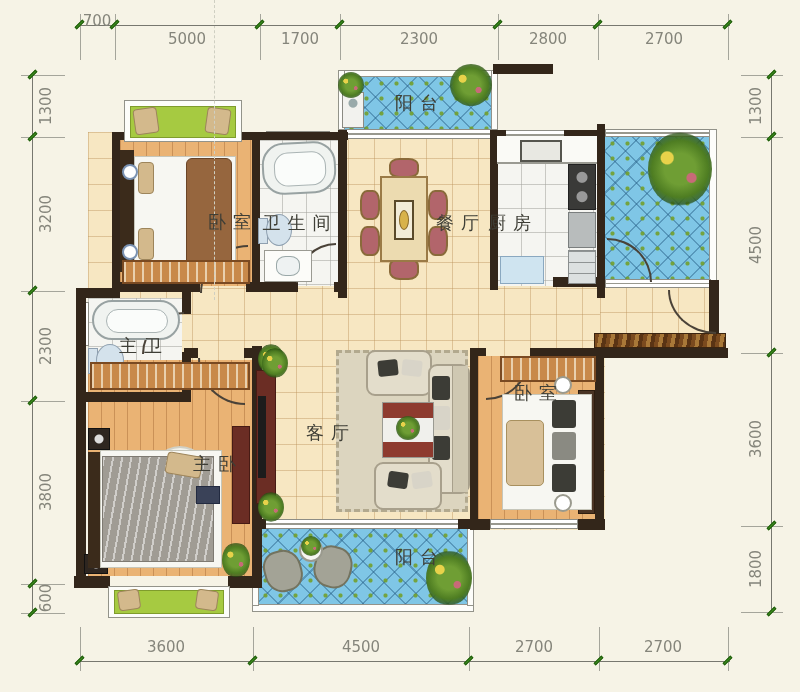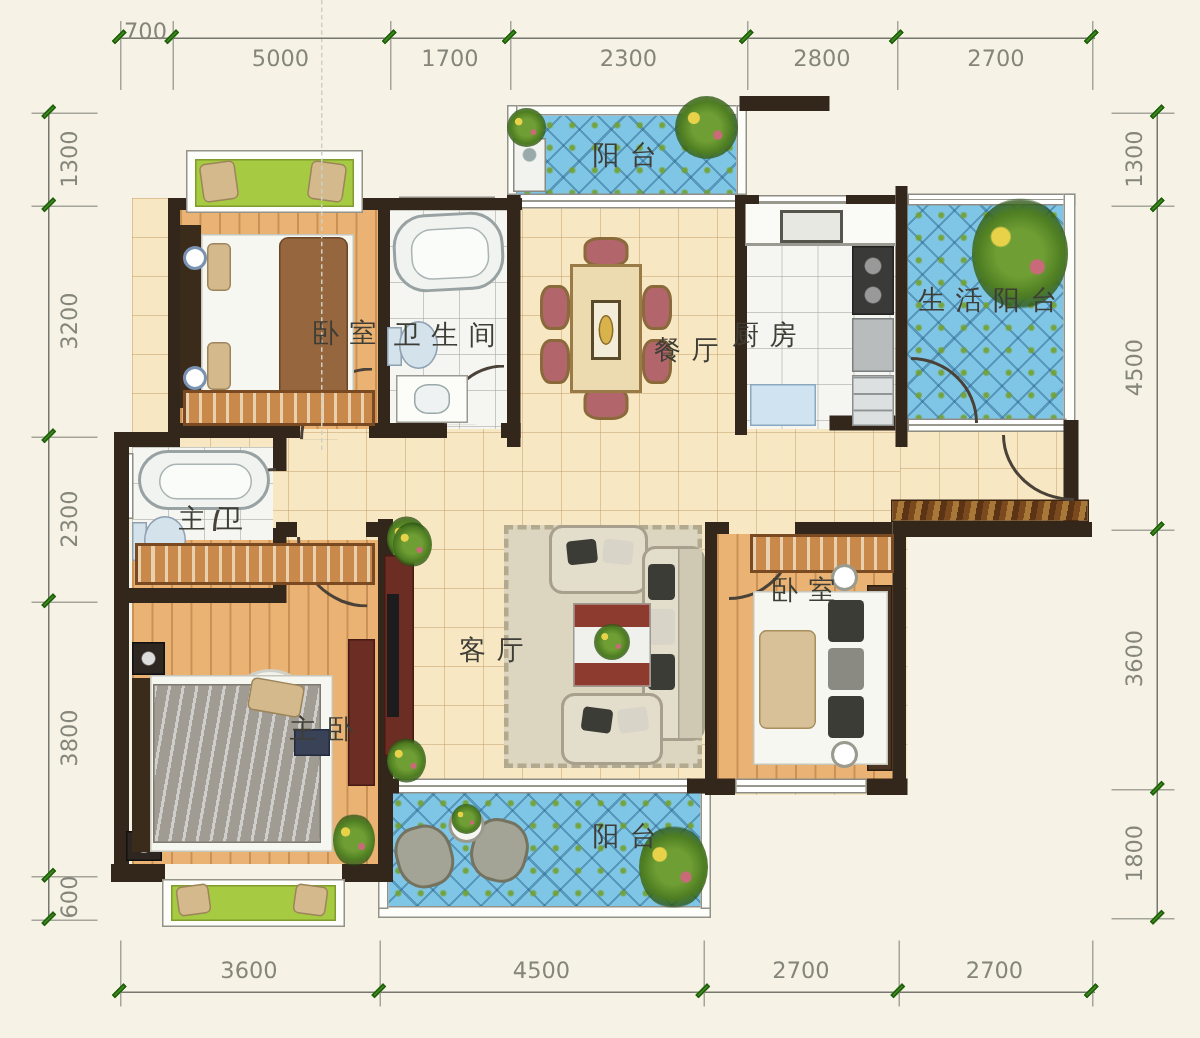--- a/index.html
+++ b/index.html
@@ -237,25 +237,24 @@
   <div class="plant" style="left:301px;top:536px;width:20px;height:20px"></div>
   <div class="plant" style="left:426px;top:550px;width:46px;height:56px"></div>
   <div class="plant" style="left:222px;top:542px;width:28px;height:36px"></div>
   <div class="plant" style="left:262px;top:348px;width:26px;height:30px"></div>
 
   <div class="guide" style="left:214px;top:0;width:1px;height:300px"></div>
 
   <div class="label" style="left:233px;top:222px">卧室</div>
   <div class="label" style="left:300px;top:223px">卫生间</div>
   <div class="label" style="left:420px;top:103px">阳台</div>
-  <div class="label" style="left:461px;top:233px">餐厅</div>
+  <div class="label" style="left:461px;top:223px">餐厅</div>
   <div class="label" style="left:513px;top:223px">厨房</div>
-  <div class="label" style="left:662px;top:200px">生活阳台</div>
   <div class="label" style="left:144px;top:346px">主卫</div>
-  <div class="label" style="left:218px;top:486px">主卧</div>
+  <div class="label" style="left:218px;top:464px">主卧</div>
   <div class="label" style="left:331px;top:433px">客厅</div>
   <div class="label" style="left:539px;top:393px">卧室</div>
   <div class="label" style="left:420px;top:557px">阳台</div>
 
   <div class="dimline" style="left:80px;top:25px;width:650px;height:1px"></div>
   <div class="ext" style="left:80px;top:14px;width:1px;height:46px"></div>
   <div class="ext" style="left:115px;top:14px;width:1px;height:46px"></div>
   <div class="ext" style="left:260px;top:14px;width:1px;height:46px"></div>
   <div class="ext" style="left:340px;top:14px;width:1px;height:46px"></div>
   <div class="ext" style="left:498px;top:14px;width:1px;height:46px"></div>

